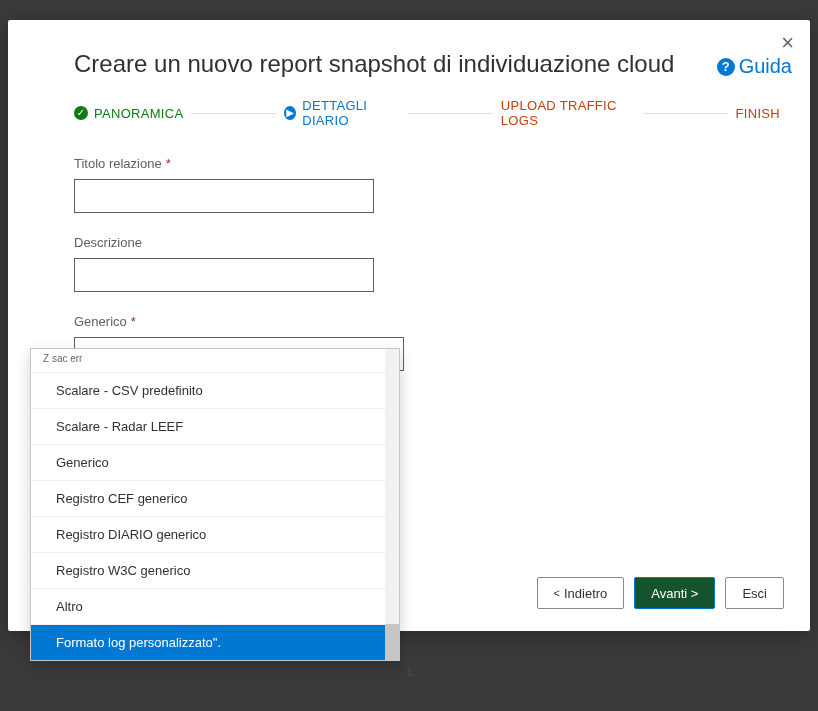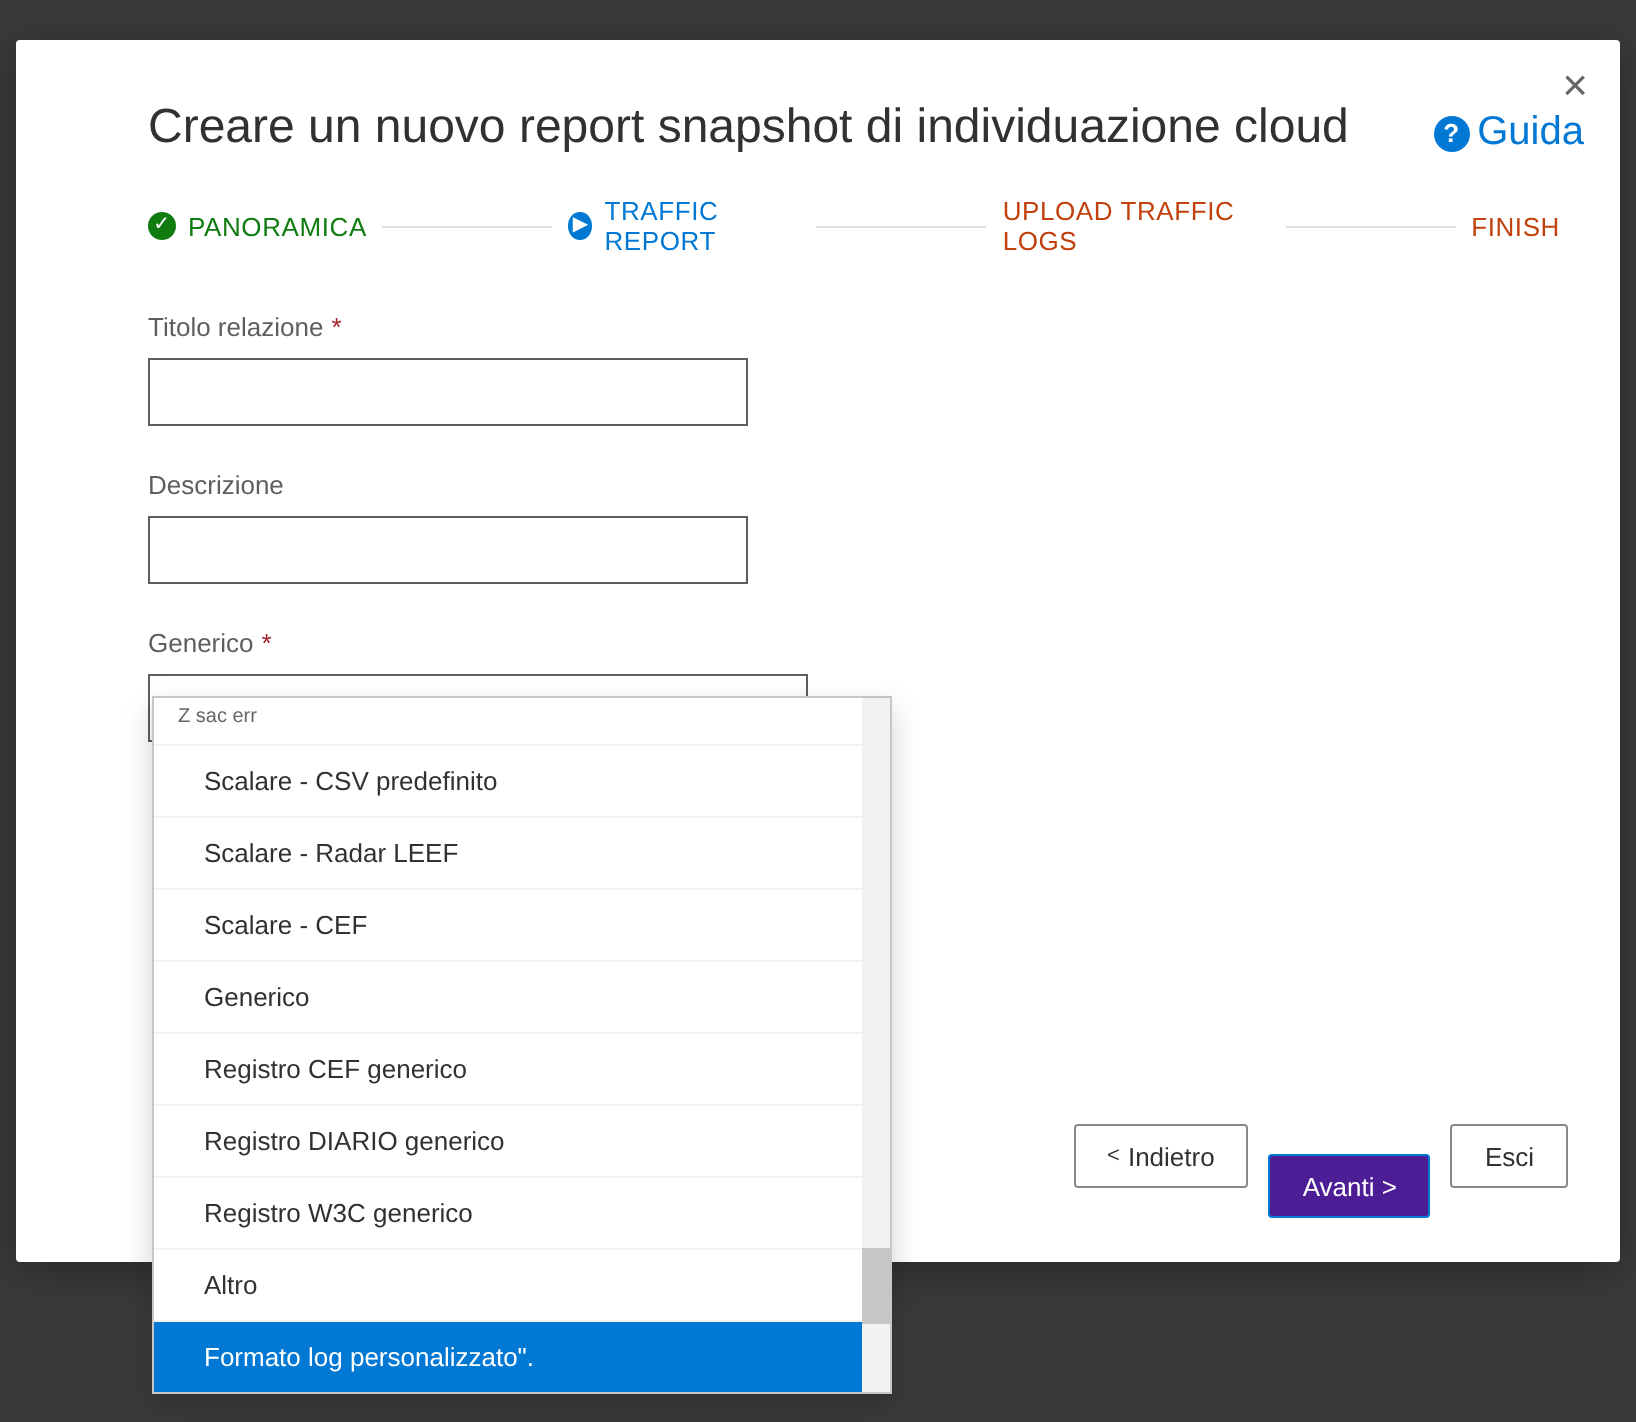--- a/index.html
+++ b/index.html
@@ -160,21 +160,20 @@
     }
     .dropdown {
       position: absolute;
       top: 348px;
       left: 30px;
       width: 370px;
       background: #fff;
       border: 1px solid #c8c6c4;
       box-shadow: 0 6px 14px rgba(0,0,0,0.18);
       z-index: 10;
-      margin-left: 46px;
     }
     .dropdown-inner {
       max-height: 350px;
       overflow: hidden;
       position: relative;
     }
     .dd-item {
       padding: 10px 25px;
       font-size: 13px;
       color: #323130;
@@ -225,24 +224,23 @@
       display: inline-flex;
       align-items: center;
       gap: 4px;
     }
     .btn-outline {
       background: #fff;
       border: 1px solid #8a8886;
       color: #323130;
     }
     .btn-primary {
-      background: #4c1d95;
+      background: #14532d;
       border: 1px solid #0078d4;
       color: #fff;
-      margin-top: 15px;
     }
     .pagenum {
       position: absolute;
       bottom: 32px;
       left: 50%;
       transform: translateX(-50%);
       color: #4a4a4a;
       font-size: 13px;
     }
     .chev-left {
@@ -266,21 +264,21 @@
     </div>
 
     <div class="stepper">
       <div class="step step-complete">
         <span class="step-icon">✓</span>
         <span>PANORAMICA</span>
       </div>
       <div class="step-sep large"></div>
       <div class="step step-active">
         <span class="step-icon">▶</span>
-        <span>TRAFFIC REPORT</span>
+        <span>DETTAGLI DIARIO</span>
       </div>
       <div class="step-sep large"></div>
       <div class="step step-inactive">
         <span>UPLOAD TRAFFIC LOGS</span>
       </div>
       <div class="step-sep large"></div>
       <div class="step step-inactive">
         <span>FINISH</span>
       </div>
     </div>
@@ -318,21 +316,20 @@
     <button class="btn btn-primary">Avanti &gt;</button>
     <button class="btn btn-outline">Esci</button>
   </div>
 </div>
 
 <div class="dropdown">
   <div class="dropdown-inner">
     <div class="dd-item first">Z sac err</div>
     <div class="dd-item">Scalare - CSV predefinito</div>
     <div class="dd-item">Scalare - Radar LEEF</div>
-    <div class="dd-item">Scalare - CEF</div>
     <div class="dd-item">Generico</div>
     <div class="dd-item">Registro CEF generico</div>
     <div class="dd-item">Registro DIARIO generico</div>
     <div class="dd-item">Registro W3C generico</div>
     <div class="dd-item">Altro</div>
     <div class="dd-item selected">Formato log personalizzato".</div>
     <div class="scrollbar-track">
       <div class="scrollbar-thumb"></div>
     </div>
   </div>

